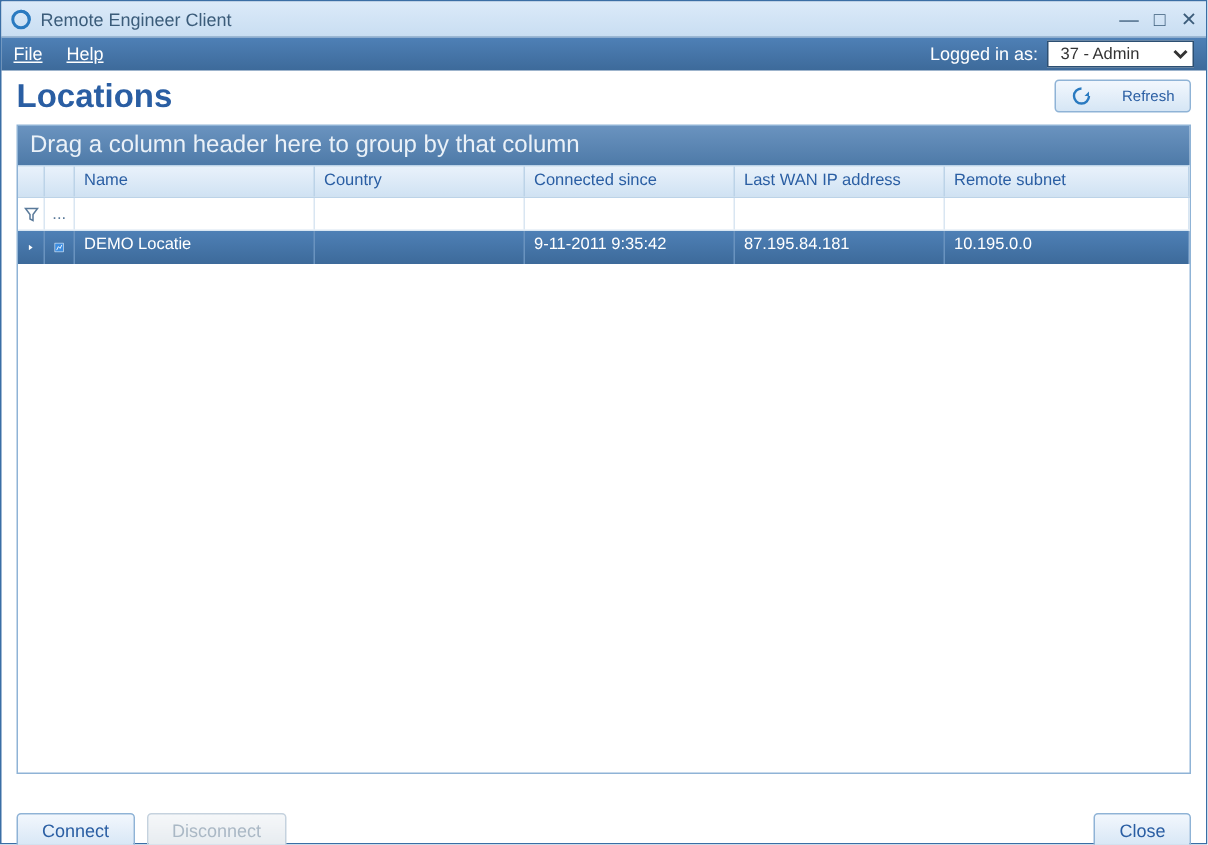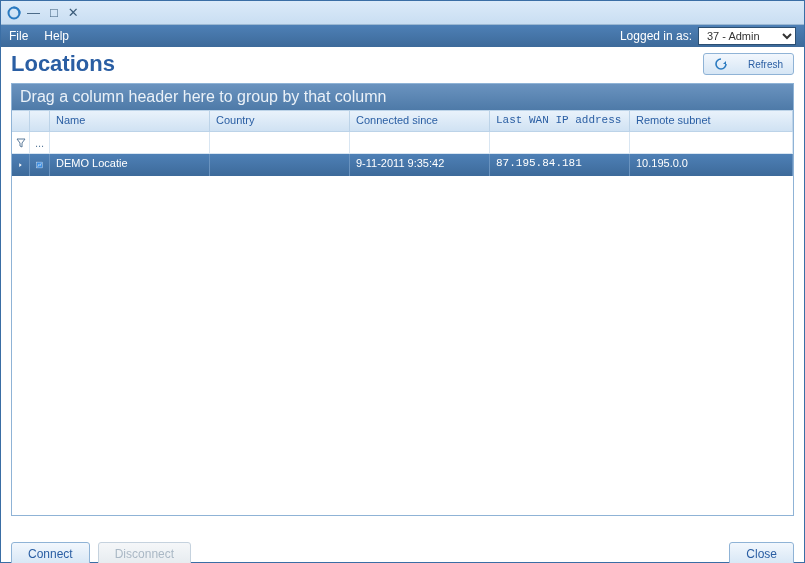--- a/index.html
+++ b/index.html
@@ -36,21 +36,21 @@
 .win-btn { cursor: pointer; color: #3b5c7a; font-size: 13px; line-height: 1; }
 .menubar {
   height: 22px;
   background: linear-gradient(#4e80b6, #3d6a9a);
   display: flex;
   align-items: center;
   padding: 0 8px;
   color: #fff;
   font-size: 12px;
 }
-.menubar .menu-item { margin-right: 16px; cursor: pointer; }
+.menubar .menu-item { margin-right: 16px; cursor: pointer; text-decoration: underline; }
 .menubar .spacer { flex: 1; }
 .menubar .logged-label { margin-right: 6px; }
 .menubar select {
   height: 18px;
   font-size: 11px;
   border: 1px solid #2c4f72;
   background: #fff;
   color: #333;
   padding: 0 18px 0 4px;
 }
@@ -136,21 +136,21 @@
   border-right: 1px solid #6a93bf;
   padding: 3px 6px;
   overflow: hidden;
   white-space: nowrap;
 }
 .w-ind { width: 18px; display:flex; align-items:center; justify-content:center; }
 .w-icon { width: 20px; display:flex; align-items:center; justify-content:center; }
 .w-name { width: 160px; }
 .w-country { width: 140px; }
 .w-since { width: 140px; }
-.w-wan { width: 140px; font-family: Liberation Mono, monospace; }
+.w-wan { width: 140px; }
 .w-subnet { flex: 1; }
 .filter-icon { color:#5a7a9a; font-size:10px; }
 .footer {
   height: 36px;
   display: flex;
   align-items: center;
   padding: 0 10px;
   gap: 8px;
 }
 .btn {
@@ -177,20 +177,21 @@
 
 <div class="window">
 
   <div class="titlebar">
     <span class="app-icon">
       <svg viewBox="0 0 14 14" width="14" height="14">
         <circle cx="7" cy="7" r="5.5" fill="none" stroke="#2a7ac0" stroke-width="2"></circle>
         <path d="M7 1.5 A5.5 5.5 0 0 1 12.5 7" fill="none" stroke="#2a7ac0" stroke-width="2" stroke-linecap="round"></path>
       </svg>
     </span>
+    <span class="title">Remote Engineer Client</span>
     <div class="win-controls">
       <span class="win-btn">—</span>
       <span class="win-btn">□</span>
       <span class="win-btn">✕</span>
     </div>
   </div>
 
   <div class="menubar">
     <span class="menu-item">File</span>
     <span class="menu-item">Help</span>

